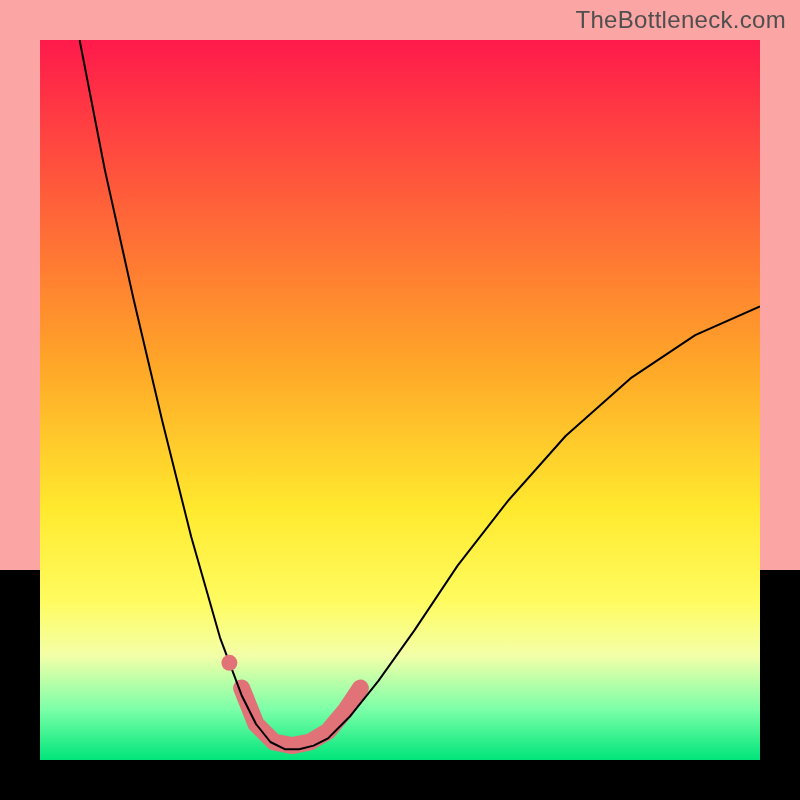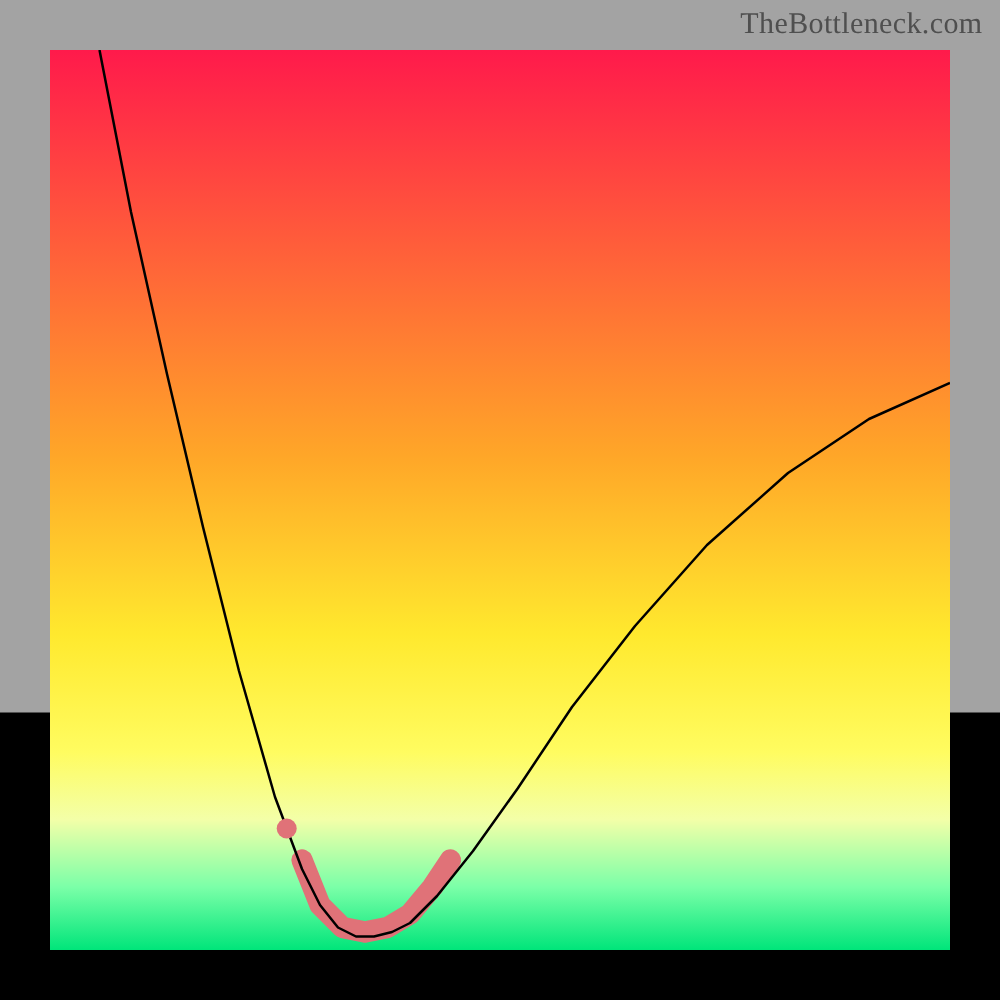--- a/index.html
+++ b/index.html
@@ -10,22 +10,21 @@
     background: #000;
     font-family: Arial, Helvetica, sans-serif;
     overflow: hidden;
   }
   .frame {
     position: absolute;
     left: 0;
     top: 0;
     width: 800px;
     height: 570px;
-    background: #a3a3a3;
-    font-family: Liberation Serif, serif;
+    background: #fca5a5;
   }
   .plot-area {
     position: absolute;
     left: 40px;
     top: 40px;
     width: 720px;
     height: 720px;
     overflow: hidden;
   }
   .watermark {

